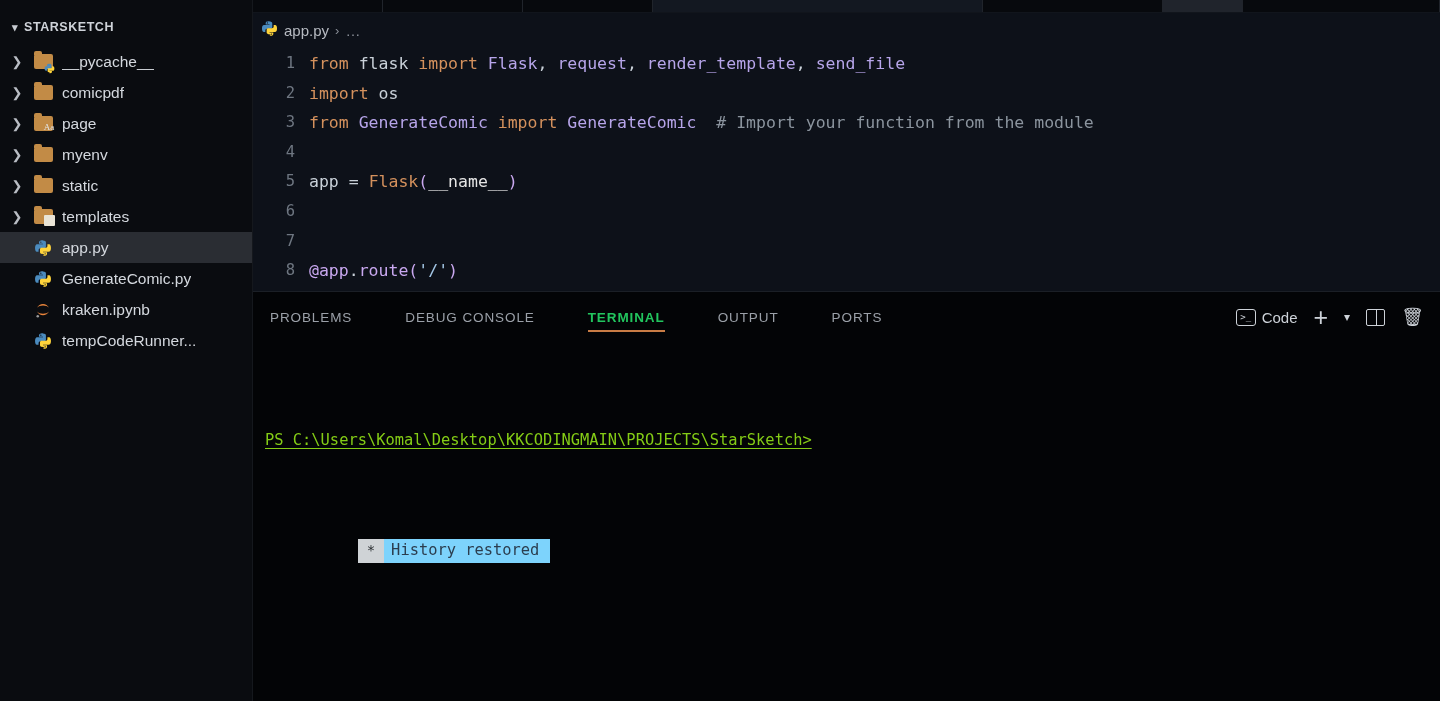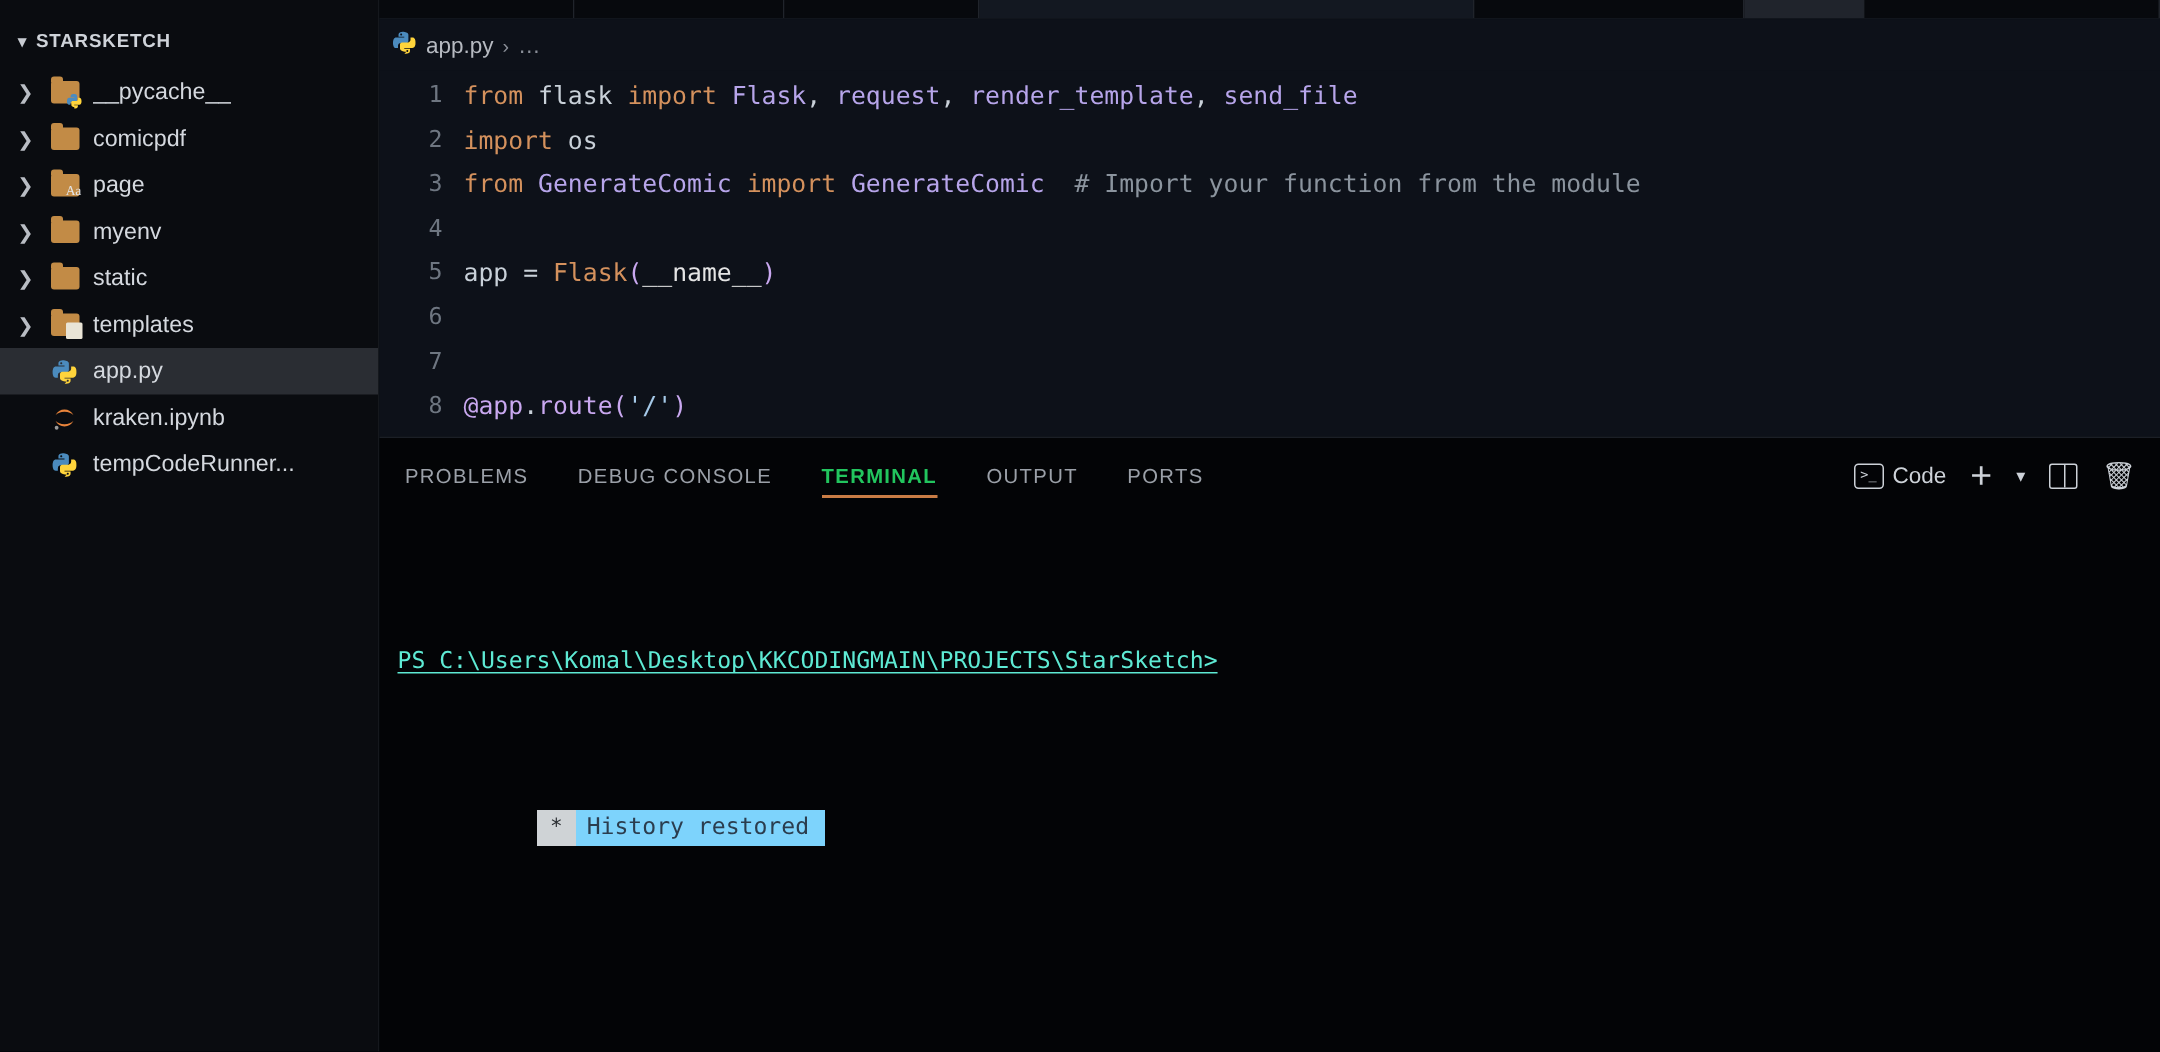--- a/index.html
+++ b/index.html
@@ -150,20 +150,21 @@
     display: flex; flex-direction: column;
     background: #030406;
     border-top: 1px solid #1b1f26;
   }
   .panel-tabs {
     height: 50px; flex: 0 0 50px;
     display: flex; align-items: center;
     padding-left: 17px;
     background: #030406;
     position: relative;
+    gap: 20px;
   }
   .ptab {
     color: #9ba0a8;
     font-size: 13.5px;
     letter-spacing: .9px;
     margin-right: 33px;
     height: 50px;
     display: flex; align-items: center;
     position: relative;
     cursor: pointer;
@@ -216,21 +217,21 @@
     background: #030406;
     padding: 30px 0 0 12px;
     font-family: "DejaVu Sans Mono", monospace;
     font-size: 15.4px;
     line-height: 27.5px;
     color: #d8dde3;
     white-space: pre-wrap;
     overflow: hidden;
   }
   .tline { white-space: pre; }
-  .prompt { text-decoration: underline; text-underline-offset: 3px; color: #5eead4; }
+  .prompt { text-decoration: underline; text-underline-offset: 3px; color: #84cc16; }
   .hist-wrap { display: inline-flex; align-items: stretch; height: 24px; margin-top: 1px;}
   .hist-star {
     background: #cfd3d6; color: #2b2f33;
     padding: 0 9px;
     display: flex; align-items: center;
     font-size: 14px;
   }
   .hist-txt {
     background: #7dd3fc; color: #2b3d4e;
     padding: 0 11px 0 7px;
@@ -302,20 +303,30 @@
         </div>
         <div class="tree-row selected">
           <span class="twisty empty">&nbsp;</span>
           <span class="ficon">
             <svg width="18" height="18" viewBox="0 0 24 24">
               <path d="M11.9 1.6c-2 0-3.6.3-4.4.9-.7.5-.9 1.2-.9 2v1.8h5.4v.7H4.5c-1.1 0-2 .6-2.5 1.6-.5 1-.6 2.3-.6 3.5s.1 2.4.6 3.4c.4.9 1.2 1.5 2.2 1.5h1.9v-2.2c0-1.3 1.1-2.5 2.5-2.5h5.3c1.1 0 2-.9 2-2V4.5c0-1.1-.9-1.9-2-2.2-.7-.2-1.8-.7-4.0-.7zM9.1 3.3c.5 0 .9.4.9.9s-.4.9-.9.9-.9-.4-.9-.9.4-.9.9-.9z" fill="#4b8bbe"></path>
               <path d="M12.1 22.4c2 0 3.6-.3 4.4-.9.7-.5.9-1.2.9-2v-1.8h-5.4v-.7h7.5c1.1 0 2-.6 2.5-1.6.5-1 .6-2.3.6-3.5s-.1-2.4-.6-3.4c-.4-.9-1.2-1.5-2.2-1.5h-1.9v2.2c0 1.3-1.1 2.5-2.5 2.5H10c-1.1 0-2 .9-2 2v3.8c0 1.1.9 1.9 2 2.2.7.2 1.8.7 4.0.7zm2.8-1.7c-.5 0-.9-.4-.9-.9s.4-.9.9-.9.9.4.9.9-.4.9-.9.9z" fill="#ffd43b"></path>
             </svg>
           </span>
           <span class="lbl">app.py</span>
+        </div>
+        <div class="tree-row">
+          <span class="twisty empty">&nbsp;</span>
+          <span class="ficon">
+            <svg width="18" height="18" viewBox="0 0 24 24">
+              <path d="M11.9 1.6c-2 0-3.6.3-4.4.9-.7.5-.9 1.2-.9 2v1.8h5.4v.7H4.5c-1.1 0-2 .6-2.5 1.6-.5 1-.6 2.3-.6 3.5s.1 2.4.6 3.4c.4.9 1.2 1.5 2.2 1.5h1.9v-2.2c0-1.3 1.1-2.5 2.5-2.5h5.3c1.1 0 2-.9 2-2V4.5c0-1.1-.9-1.9-2-2.2-.7-.2-1.8-.7-4.0-.7zM9.1 3.3c.5 0 .9.4.9.9s-.4.9-.9.9-.9-.4-.9-.9.4-.9.9-.9z" fill="#4b8bbe"></path>
+              <path d="M12.1 22.4c2 0 3.6-.3 4.4-.9.7-.5.9-1.2.9-2v-1.8h-5.4v-.7h7.5c1.1 0 2-.6 2.5-1.6.5-1 .6-2.3.6-3.5s-.1-2.4-.6-3.4c-.4-.9-1.2-1.5-2.2-1.5h-1.9v2.2c0 1.3-1.1 2.5-2.5 2.5H10c-1.1 0-2 .9-2 2v3.8c0 1.1.9 1.9 2 2.2.7.2 1.8.7 4.0.7zm2.8-1.7c-.5 0-.9-.4-.9-.9s.4-.9.9-.9.9.4.9.9-.4.9-.9.9z" fill="#ffd43b"></path>
+            </svg>
+          </span>
+          <span class="lbl">GenerateComic.py</span>
         </div>
         <div class="tree-row">
           <span class="twisty empty">&nbsp;</span>
           <span class="ficon">
             <svg width="18" height="18" viewBox="0 0 24 24">
               <path d="M4 14c1.6 3.2 4.6 5 8 5s6.4-1.8 8-5c-1.8 1.9-4.6 3-8 3s-6.2-1.1-8-3z" fill="#e8843b"></path>
               <path d="M20 9c-1.6-3.2-4.6-5-8-5S5.6 5.8 4 9c1.8-1.9 4.6-3 8-3s6.2 1.1 8 3z" fill="#e8843b"></path>
               <circle cx="5" cy="20.2" r="1.7" fill="#9b9b9b"></circle>
             </svg>
           </span>

